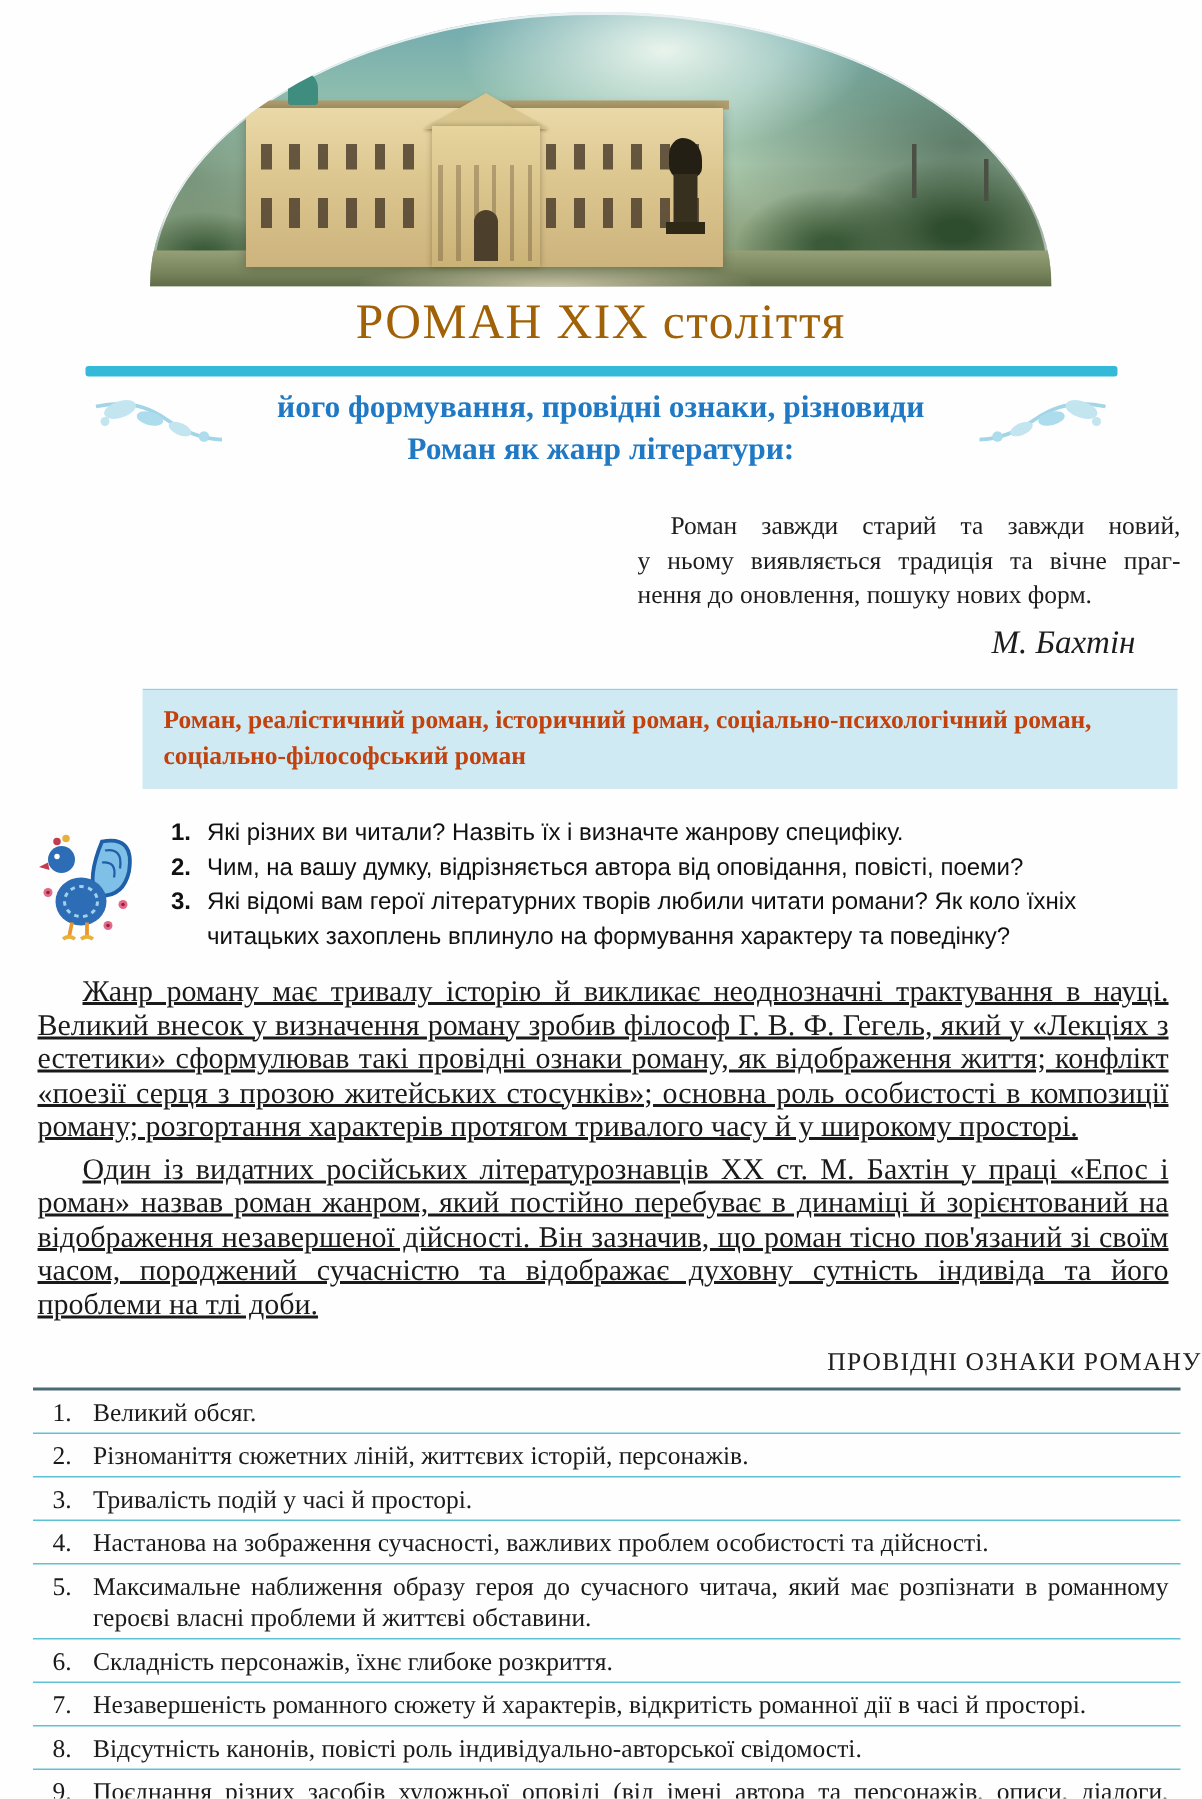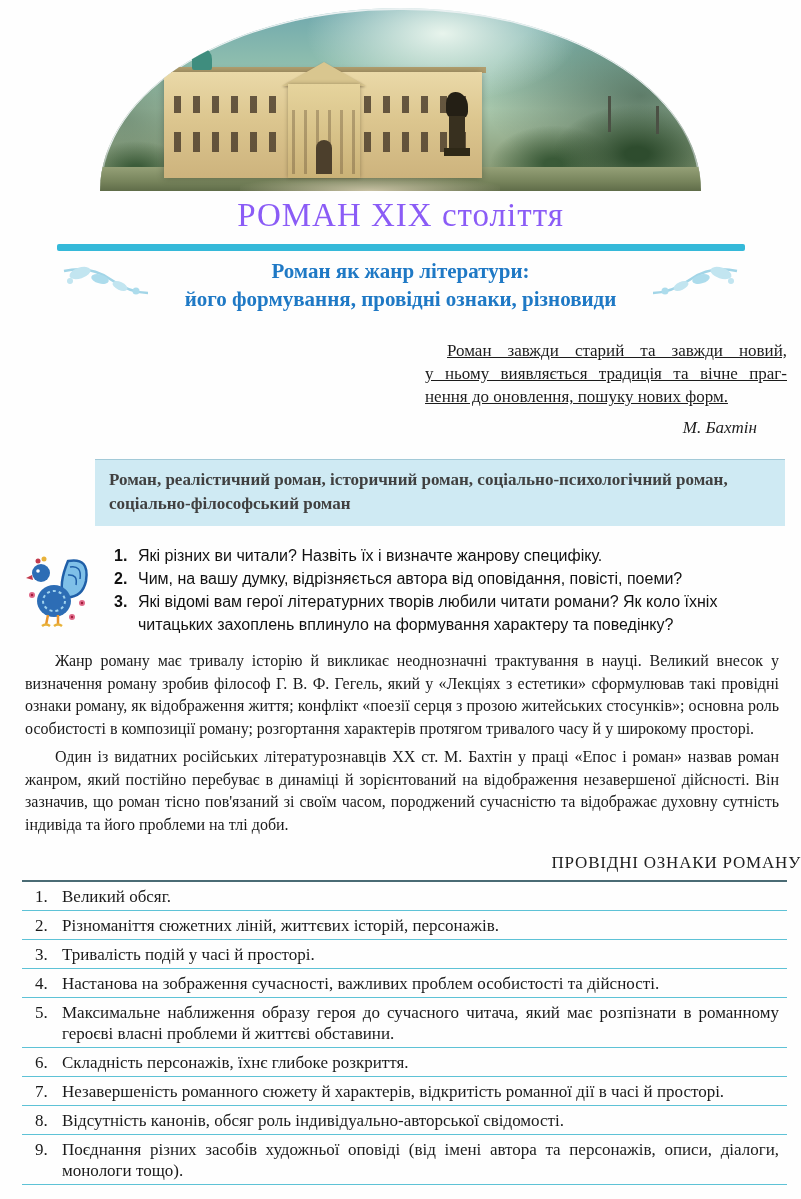--- a/index.html
+++ b/index.html
@@ -49,51 +49,51 @@
   .spire.s2{left:556px;top:98px;height:28px;}
   .trees-right{position:absolute;right:-20px;bottom:12px;width:240px;height:100px;
     background:
       radial-gradient(ellipse 120px 70px at 65% 75%, #2e4c2e 10%, rgba(46,76,46,0) 70%),
       radial-gradient(ellipse 90px 55px at 30% 85%, #3a5a38 10%, rgba(58,90,56,0) 70%);}
   .trees-left{position:absolute;left:-12px;bottom:10px;width:120px;height:60px;
     background:radial-gradient(ellipse 70px 40px at 40% 80%, #3c5c3a 10%, rgba(60,92,58,0) 70%);}
 
   
   .chapter-title{margin-top:5px;text-align:center;font-size:33px;letter-spacing:1px;
-    color:#8b5cf6;}
+    color:#a16207;}
   .band{width:688px;height:7px;margin:10px auto 0;background:#35b9d9;border-radius:2px;}
   .subtitle-zone{position:relative;margin-top:6px;}
   .ornament{position:absolute;top:2px;width:96px;height:44px;opacity:.95;}
   .ornament.left{left:58px;}
   .ornament.right{right:58px;transform:scaleX(-1);}
   .subtitle{text-align:center;font-weight:bold;color:#1f79c5;font-size:21px;line-height:28px;}
 
   
   .epigraph{width:362px;margin:26px 14px 0 auto;font-size:17px;line-height:23px;color:#1c1c1c;}
-  .epi-line{text-align:justify;text-align-last:justify;text-decoration:underline;}
+  .epi-line{text-align:justify;text-align-last:justify;}
   .epi-line.first{text-indent:22px;}
   .epi-line.last{text-align:left;text-align-last:left;}
-  .epi-author{margin:8px 30px 0 0;text-align:right;font-style:italic;font-size:17px;}
+  .epi-author{margin:8px 30px 0 0;text-align:right;font-style:italic;font-size:22px;}
 
   
   .key-box{margin:20px 16px 0 95px;background:#cfeaf3;padding:9px 14px 10px;
-    font-weight:bold;color:#404040;font-size:17px;line-height:24px;
+    font-weight:bold;color:#c2410c;font-size:17px;line-height:24px;
     box-shadow:inset 0 1px 0 rgba(120,170,190,.5);}
 
   
   .questions{display:flex;margin:18px 26px 0 24px;}
   .bird{width:80px;flex:0 0 80px;padding-top:2px;}
   .q-list{flex:1;font-family:"Liberation Sans", sans-serif;font-size:16px;line-height:23px;color:#111;padding-left:10px;}
   .q-item{display:flex;}
   .q-num{flex:0 0 24px;font-weight:bold;}
   .q-text{flex:1;}
 
   
   .body-par{margin:14px 22px 0 25px;text-align:justify;text-indent:30px;
-    font-size:16px;line-height:22.5px;}
+    font-size:20px;line-height:22.5px;text-decoration:underline;}
   .body-par.second{margin-top:6px;}
 
   
   .feat-heading{margin-top:17px;text-align:right;font-size:17px;letter-spacing:.8px;color:#202020;}
   .feat-table{margin:7px 14px 0 22px;border-top:2px solid #4a6b74;}
   .feat-row{display:flex;border-bottom:1.5px solid #5ec2d6;padding:4px 0 3px;}
   .feat-num{flex:0 0 40px;padding-left:13px;box-sizing:border-box;font-size:17px;line-height:21px;}
   .feat-text{flex:1;padding-right:8px;text-align:justify;font-size:17px;line-height:21px;}
 </style>
 </head>
@@ -141,22 +141,22 @@
     </svg>
     <svg class="ornament right" viewBox="0 0 96 44">
       <path d="M6 12 Q 32 6 52 20 T 90 34" fill="none" stroke="#9ed3e6" stroke-width="2.5"></path>
       <ellipse cx="22" cy="14" rx="11" ry="5.5" fill="#bfe4f0" transform="rotate(-18 22 14)"></ellipse>
       <ellipse cx="42" cy="20" rx="9" ry="4.5" fill="#a9dbec" transform="rotate(14 42 20)"></ellipse>
       <ellipse cx="62" cy="27" rx="8" ry="4" fill="#bfe4f0" transform="rotate(24 62 27)"></ellipse>
       <circle cx="78" cy="32" r="3.5" fill="#a9dbec"></circle>
       <circle cx="12" cy="22" r="3" fill="#bfe4f0"></circle>
     </svg>
     <div class="subtitle">
+      <div>його формування, провідні ознаки, різновиди</div>
       <div>Роман як жанр літератури:</div>
-      <div>його формування, провідні ознаки, різновиди</div>
     </div>
   </div>
 
   <div class="epigraph">
     <div class="epi-line first">Роман завжди старий та завжди новий,</div>
     <div class="epi-line">у ньому виявляється традиція та вічне праг-</div>
     <div class="epi-line last">нення до оновлення, пошуку нових форм.</div>
     <div class="epi-author">М. Бахтін</div>
   </div>
 
@@ -226,21 +226,21 @@
     <div class="feat-row">
       <div class="feat-num">6.</div>
       <div class="feat-text">Складність персонажів, їхнє глибоке розкриття.</div>
     </div>
     <div class="feat-row">
       <div class="feat-num">7.</div>
       <div class="feat-text">Незавершеність романного сюжету й характерів, відкритість романної дії в часі й просторі.</div>
     </div>
     <div class="feat-row">
       <div class="feat-num">8.</div>
-      <div class="feat-text">Відсутність канонів, обсяг роль індивідуально-авторської свідомості.</div>
+      <div class="feat-text">Відсутність канонів, повісті роль індивідуально-авторської свідомості.</div>
     </div>
     <div class="feat-row">
       <div class="feat-num">9.</div>
       <div class="feat-text">Поєднання різних засобів художньої оповіді (від імені автора та персонажів, описи, діалоги, монологи тощо).</div>
     </div>
   </div>
 
 </div>
 
 </body></html>

